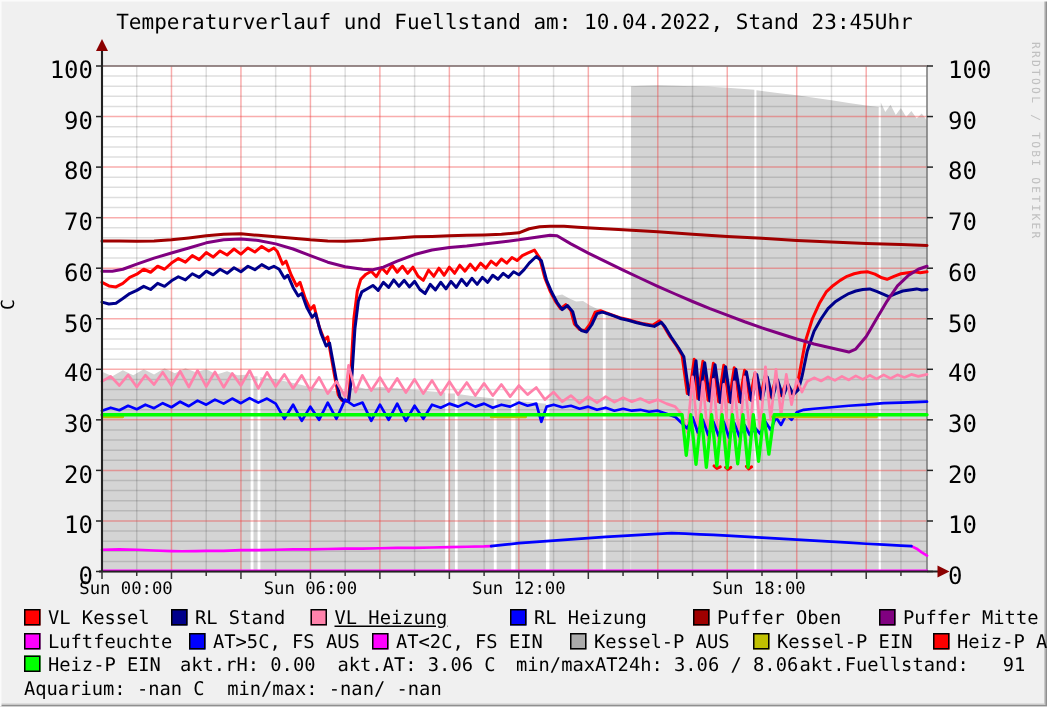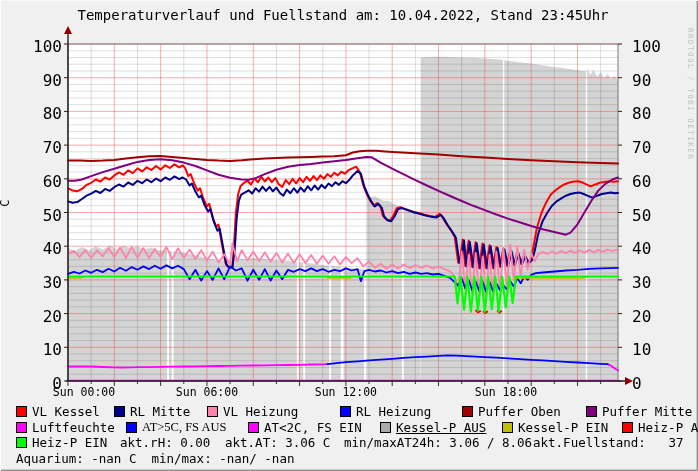--- a/index.html
+++ b/index.html
@@ -205,38 +205,38 @@
       <div class="ytick" style="left:32px;top:37px;">100</div>
       <div class="ytick right" style="left:632px;top:37px;">100</div>
       <div class="xtick" style="left:44px;">Sun 00:00</div>
       <div class="xtick" style="left:166.94736842105263px;">Sun 06:00</div>
       <div class="xtick" style="left:305.89473684210526px;">Sun 12:00</div>
       <div class="xtick" style="left:466px;">Sun 18:00</div>
     </div>
   <div id="legend">
       <div class="lrow">
         <div class="litem" style="min-width: 98px;"><span class="sw" style="background: rgb(255, 0, 0);"></span><span>VL Kessel</span></div>
-        <div class="litem" style="min-width: 93px;"><span class="sw" style="background: rgb(0, 0, 139);"></span><span>RL Mitte</span></div>
-        <div class="litem" style="min-width: 133px;"><span class="sw" style="background: rgb(255, 130, 171);"></span><span>VL Heizung</span></div>
+        <div class="litem" style="min-width: 93px;"><span class="sw" style="background: rgb(0, 0, 139);"></span><span>RL Stand</span></div>
+        <div class="litem" style="min-width: 133px; text-decoration: underline;"><span class="sw" style="background: rgb(255, 130, 171);"></span><span>VL Heizung</span></div>
         <div class="litem" style="min-width: 122px;"><span class="sw" style="background: rgb(0, 0, 255);"></span><span>RL Heizung</span></div>
         <div class="litem" style="min-width: 124px;"><span class="sw" style="background: rgb(160, 0, 0);"></span><span>Puffer Oben</span></div>
         <div class="litem"><span class="sw" style="background: rgb(128, 0, 128);"></span><span>Puffer Mitte</span></div>
       </div>
       <div class="lrow">
         <div class="litem" style="min-width: 110px;"><span class="sw" style="background: rgb(255, 0, 255);"></span><span>Luftfeuchte</span></div>
-        <div class="litem" style="min-width: 122px; font-family: Liberation Serif, serif;"><span class="sw" style="background: rgb(0, 0, 255);"></span><span>AT&gt;5C, FS AUS</span></div>
+        <div class="litem" style="min-width: 122px;"><span class="sw" style="background: rgb(0, 0, 255);"></span><span>AT&gt;5C, FS AUS</span></div>
         <div class="litem" style="min-width: 132px;"><span class="sw" style="background: rgb(255, 0, 255);"></span><span>AT&lt;2C, FS EIN</span></div>
-        <div class="litem" style="min-width: 122px; text-decoration: underline;"><span class="sw" style="background: rgb(170, 170, 170);"></span><span>Kessel-P AUS</span></div>
+        <div class="litem" style="min-width: 122px;"><span class="sw" style="background: rgb(170, 170, 170);"></span><span>Kessel-P AUS</span></div>
         <div class="litem" style="min-width: 120px;"><span class="sw" style="background: rgb(192, 192, 0);"></span><span>Kessel-P EIN</span></div>
         <div class="litem"><span class="sw" style="background: rgb(255, 0, 0);"></span><span>Heiz-P AUS</span></div>
       </div>
       <div class="lrow">
         <div class="litem" style="min-width: 104px;"><span class="sw" style="background: rgb(0, 255, 0);"></span><span>Heiz-P EIN</span></div>
         <div class="litem" style="min-width: 105px; text-align: right;"><span>akt.rH: 0.00</span></div>
         <div class="litem" style="min-width: 119px;"><span>akt.AT: 3.06 C</span></div>
         <div class="litem" style="min-width: 189px;"><span>min/maxAT24h: 3.06 / 8.06</span></div>
-        <div class="litem"><span>akt.Fuellstand:   37</span></div>
+        <div class="litem"><span>akt.Fuellstand:   91</span></div>
       </div>
       <div class="lrow">
         <div class="litem"><span>Aquarium: -nan C  min/max: -nan/ -nan</span></div>
       </div>
     </div>
 </div>
 
 </body></html>

